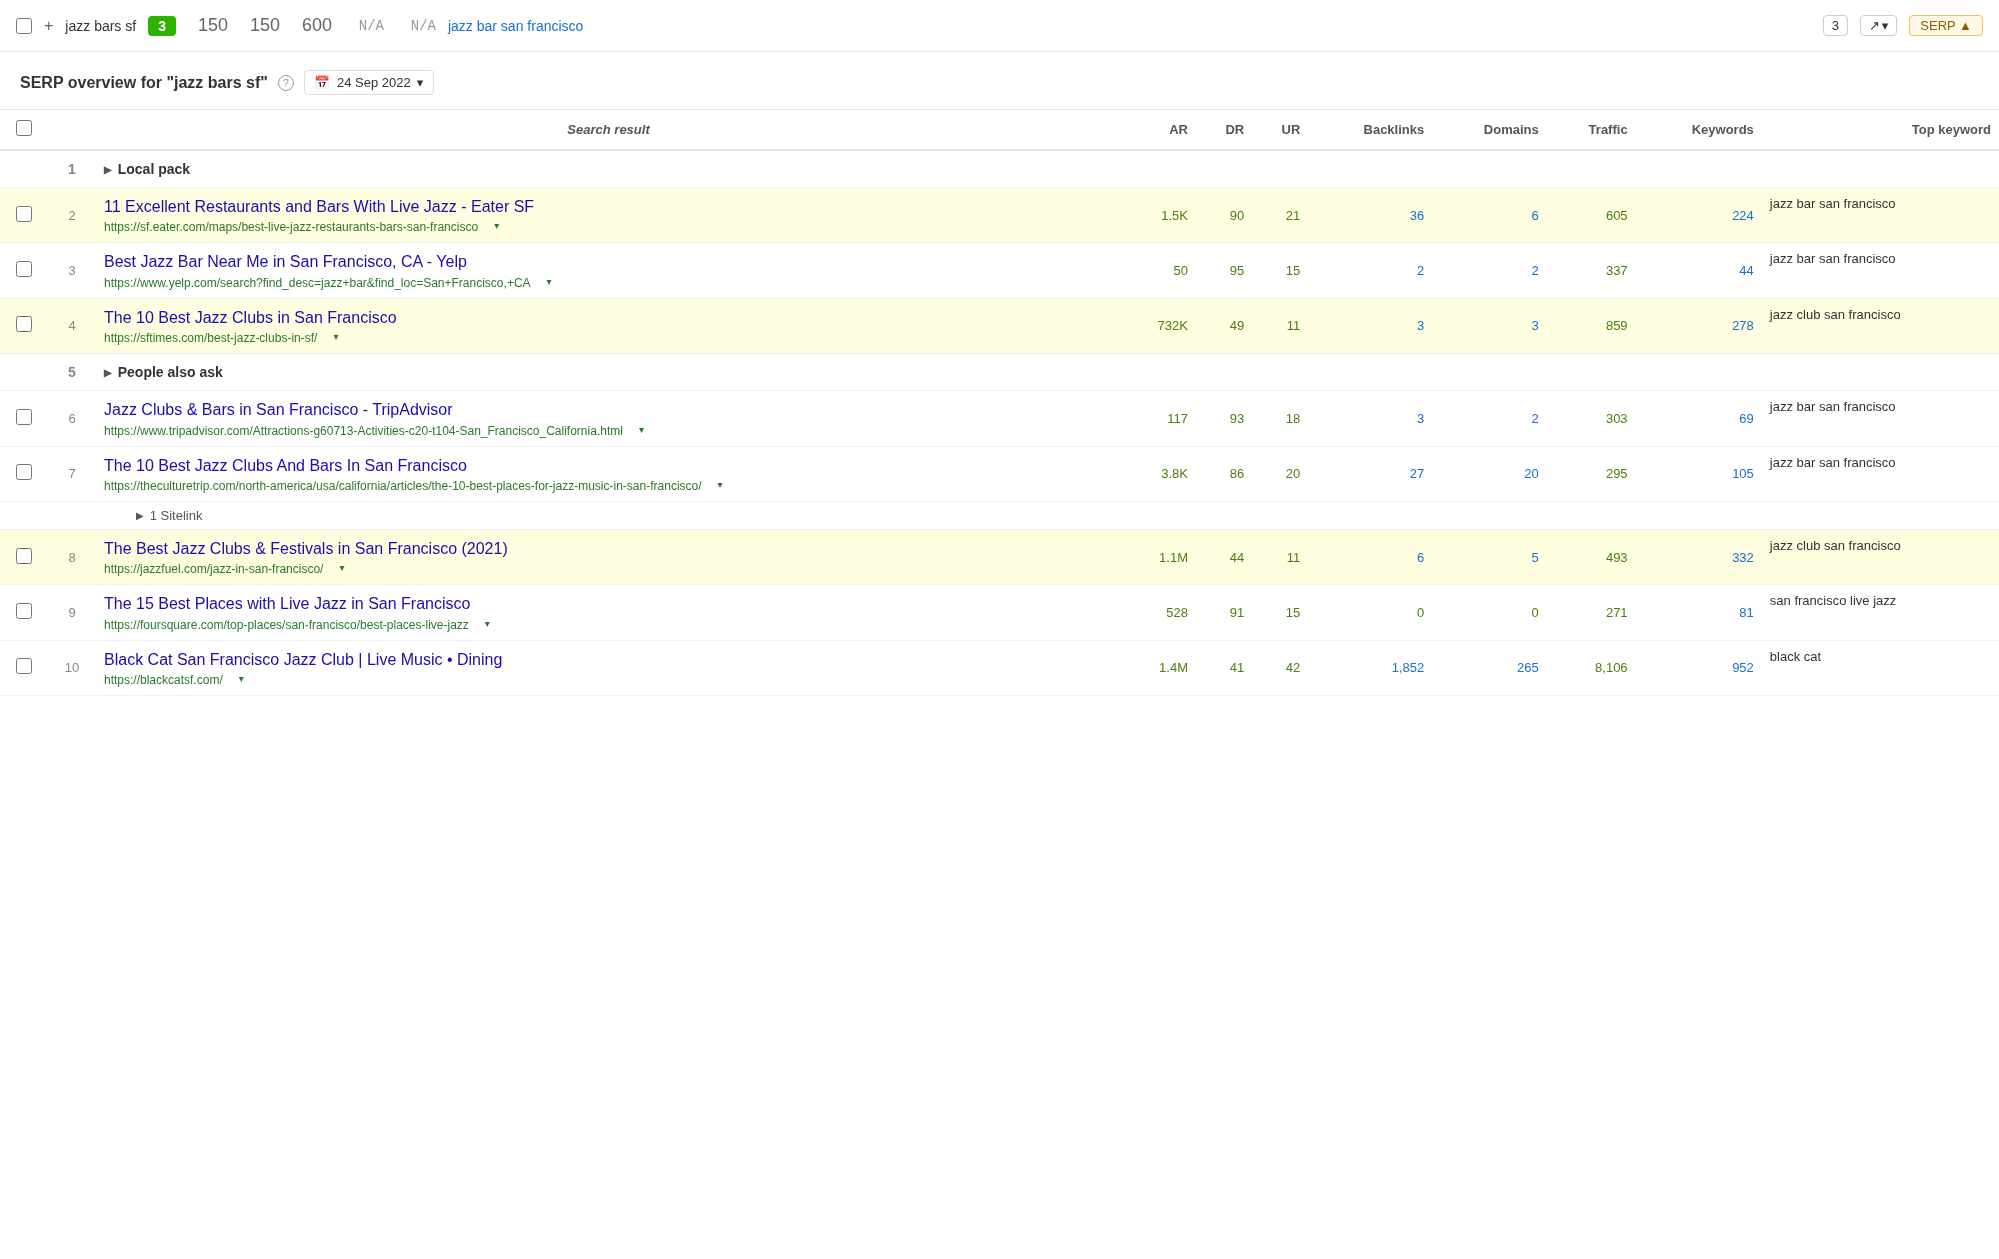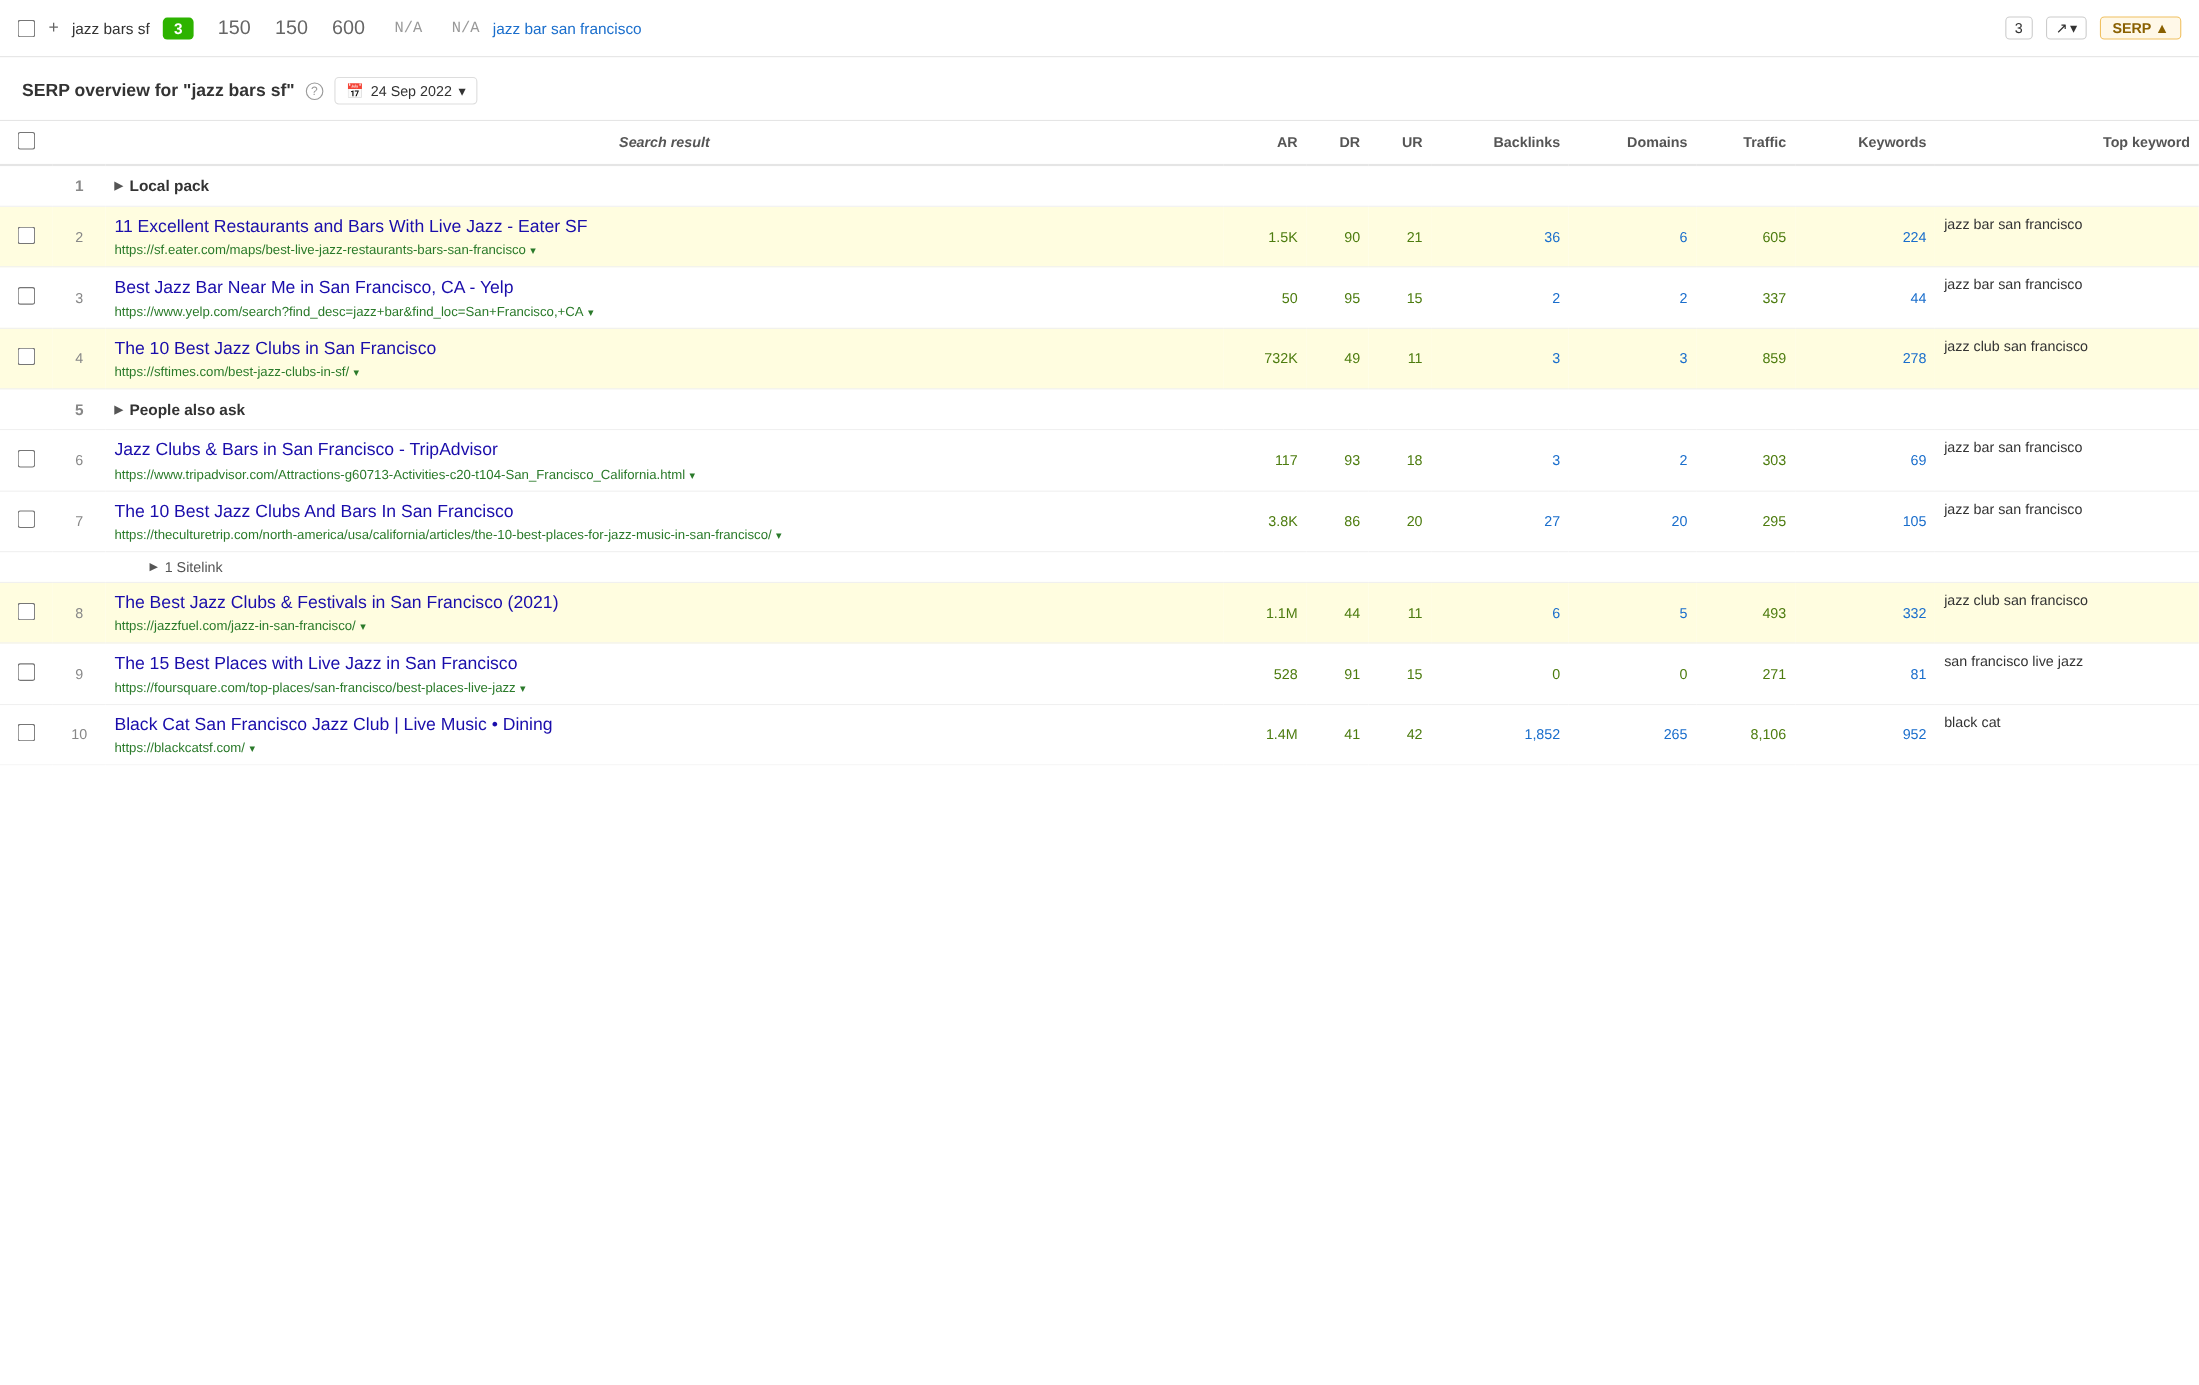--- a/index.html
+++ b/index.html
@@ -16,21 +16,21 @@
     }
     .top-bar-checkbox { width: 16px; height: 16px; border: 1px solid #ccc; border-radius: 3px; }
     .plus-btn { color: #666; font-size: 16px; cursor: pointer; }
     .keyword-tag { font-size: 14px; color: #333; font-weight: 500; }
     .position-badge { background: #2db300; color: #fff; font-weight: bold; font-size: 14px; border-radius: 4px; padding: 2px 10px; }
     .top-bar-num { color: #666; font-size: 18px; min-width: 40px; text-align: right; }
     .top-bar-na { color: #999; font-size: 14px; min-width: 40px; text-align: right; font-family: Liberation Mono, monospace; }
     .keyword-link { color: #1a6ecc; font-size: 14px; flex: 1; }
     .position-badge-sm { background: #fff; border: 1px solid #ccc; color: #333; font-size: 13px; border-radius: 4px; padding: 2px 8px; }
     .trend-btn { display: flex; align-items: center; gap: 2px; border: 1px solid #ccc; border-radius: 4px; padding: 2px 8px; cursor: pointer; font-size: 13px; }
-    .serp-btn { background: #fff8e8; border: 1px solid #f0c060; color: #8a6000; font-size: 13px; font-weight: bold; border-radius: 4px; padding: 2px 10px; cursor: pointer; }
+    .serp-btn { background: #fff8e8; border: 1px solid #f0c060; color: #8a6000; font-size: 13px; font-weight: normal; border-radius: 4px; padding: 2px 10px; cursor: pointer; }
 
     
     .section-header {
       display: flex;
       align-items: center;
       padding: 18px 20px 14px 20px;
       gap: 10px;
       border-bottom: 1px solid #e5e5e5;
     }
     .section-title { font-size: 16px; font-weight: 600; color: #333; }
@@ -57,21 +57,21 @@
     tbody tr { border-bottom: 1px solid #f0f0f0; }
     
     td { padding: 8px 8px; vertical-align: top; font-size: 13px; }
     td.checkbox-col { text-align: center; vertical-align: middle; }
     td.num-col { text-align: center; color: #888; font-size: 13px; vertical-align: middle; }
     td.result-col { text-align: left; }
     td.right { text-align: right; color: #4d7c0f; vertical-align: middle; }
     td.blue-link { text-align: right; color: #1a6ecc; font-weight: 500; vertical-align: middle; cursor: pointer; }
     
     .result-title { color: #1a0dab; font-size: 16px; font-weight: 400; line-height: 1.4; }
-    .result-url { color: #2a7a2a; font-size: 12px; margin-top: 2px; display: flex; align-items: flex-end; gap: 4px; }
+    .result-url { color: #2a7a2a; font-size: 12px; margin-top: 2px; display: flex; align-items: flex-start; gap: 16px; }
     .result-url .caret { color: #2a7a2a; font-size: 10px; cursor: pointer; }
     
     .row-highlighted { background: #fffde0; }
     
     .group-row td { padding: 10px 8px; font-weight: 600; font-size: 14px; background: #fff; }
     .group-label { display: flex; align-items: center; gap: 6px; }
     .caret-right { font-size: 10px; color: #555; cursor: pointer; }
     
     .sitelink-row td { padding: 6px 8px 6px 40px; font-size: 13px; color: #555; }
     .sitelink-label { display: flex; align-items: center; gap: 6px; }

